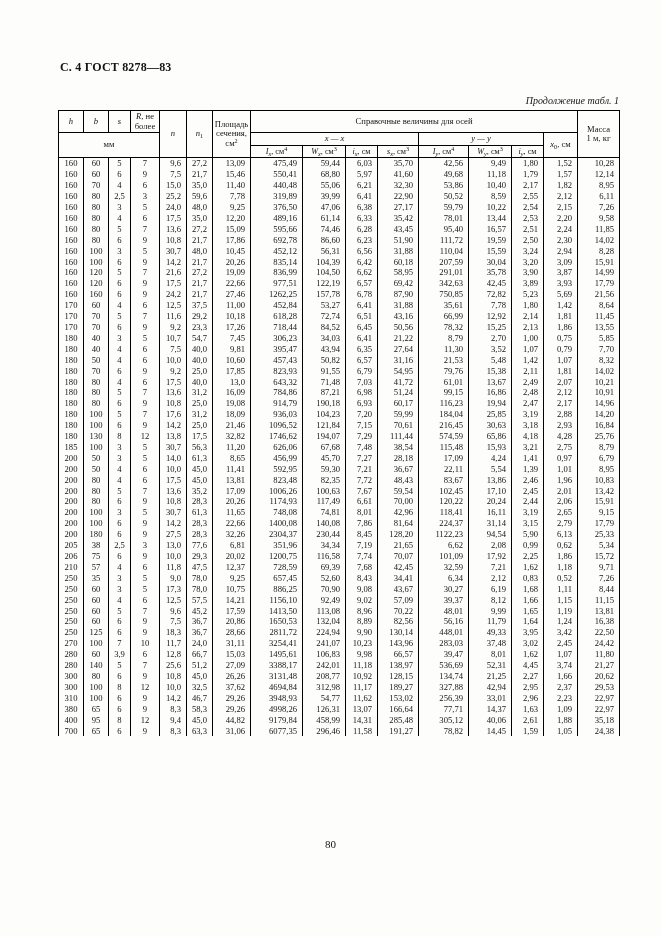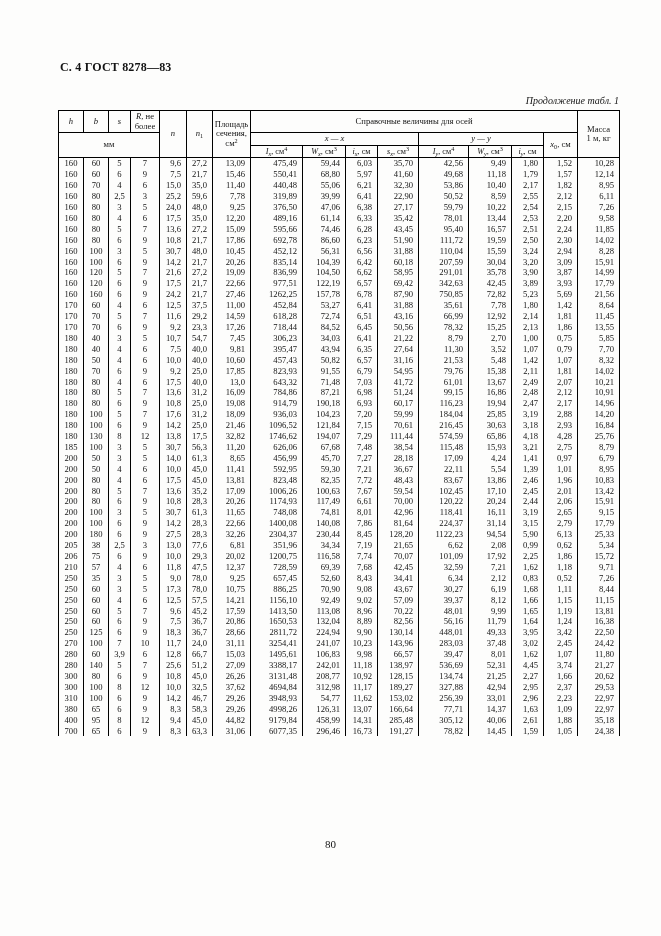--- a/index.html
+++ b/index.html
@@ -354,21 +354,21 @@
         <td class="c14">1,42</td>
         <td class="c15">8,64</td>
       </tr>
       <tr>
         <td class="c0">170</td>
         <td class="c1">70</td>
         <td class="c2">5</td>
         <td class="c3">7</td>
         <td class="c4">11,6</td>
         <td class="c5">29,2</td>
-        <td class="c6">14,59</td>
+        <td class="c6">10,18</td>
         <td class="c7">618,28</td>
         <td class="c8">72,74</td>
         <td class="c9">6,51</td>
         <td class="c10">43,16</td>
         <td class="c11">66,99</td>
         <td class="c12">12,92</td>
         <td class="c13">2,14</td>
         <td class="c14">1,81</td>
         <td class="c15">11,45</td>
       </tr>
@@ -1041,21 +1041,21 @@
       <tr>
         <td class="c0">700</td>
         <td class="c1">65</td>
         <td class="c2">6</td>
         <td class="c3">9</td>
         <td class="c4">8,3</td>
         <td class="c5">63,3</td>
         <td class="c6">31,06</td>
         <td class="c7">6077,35</td>
         <td class="c8">296,46</td>
-        <td class="c9">16,73</td>
+        <td class="c9">11,58</td>
         <td class="c10">191,27</td>
         <td class="c11">78,82</td>
         <td class="c12">14,45</td>
         <td class="c13">1,59</td>
         <td class="c14">1,05</td>
         <td class="c15">24,38</td>
       </tr>
     </tbody>
 </table>
 

